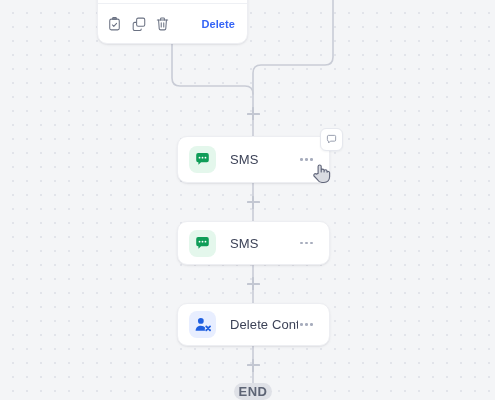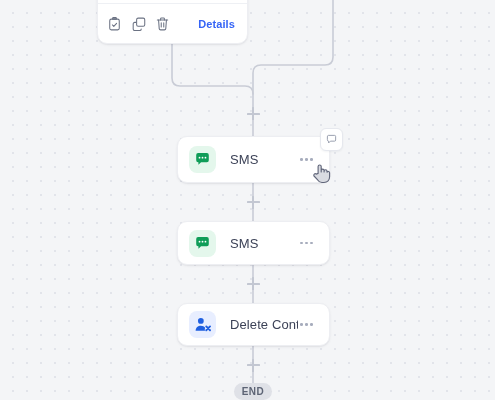--- a/index.html
+++ b/index.html
@@ -179,21 +179,21 @@
     position: absolute;
     left: 234px;
     top: 383px;
     width: 38px;
     height: 17px;
     border-radius: 9px;
     background: #dfe1e7;
     display: flex;
     align-items: center;
     justify-content: center;
-    font-size: 10px;
+    font-size: 13px;
     font-weight: bold;
     color: #5d6475;
     letter-spacing: 0.5px;
   }
 
   
   #comment-badge {
     position: absolute;
     left: 320px;
     top: 128px;
@@ -265,21 +265,21 @@
         <div class="tool-btn">
           <svg width="13" height="14" viewBox="0 0 18 20" fill="none" stroke="#6b7283" stroke-width="1.5" stroke-linecap="round" stroke-linejoin="round">
             <path d="M1.6 4.4 H16.4"></path>
             <path d="M6.3 4.4 V2.6 A1.2 1.2 0 0 1 7.5 1.4 h3 A1.2 1.2 0 0 1 11.7 2.6 V4.4"></path>
             <path d="M3.4 4.4 l0.9 12.2 A2 2 0 0 0 6.3 18.4 h5.4 a2 2 0 0 0 2 -1.8 L14.6 4.4"></path>
             <path d="M7.2 8.4 V14.4 M10.8 8.4 V14.4"></path>
           </svg>
         </div>
 
       </div>
-      <div id="details-link">Details</div>
+      <div id="details-link">Delete</div>
     </div>
   </div>
 
   <div class="plus" style="left:246.5px; top:107px;"></div>
   <div class="plus" style="left:246.5px; top:195.5px;"></div>
   <div class="plus" style="left:246.5px; top:277px;"></div>
   <div class="plus" style="left:246.5px; top:358.5px;"></div>
 
   <div class="node" style="left:177px; top:136px; width:153px; height:47px;">
     <div class="node-row">

